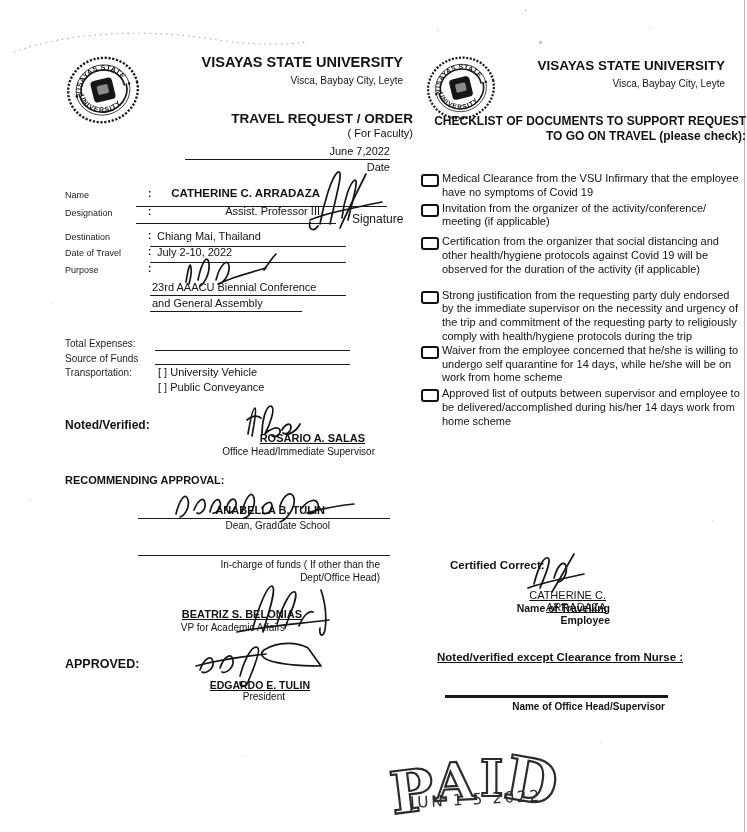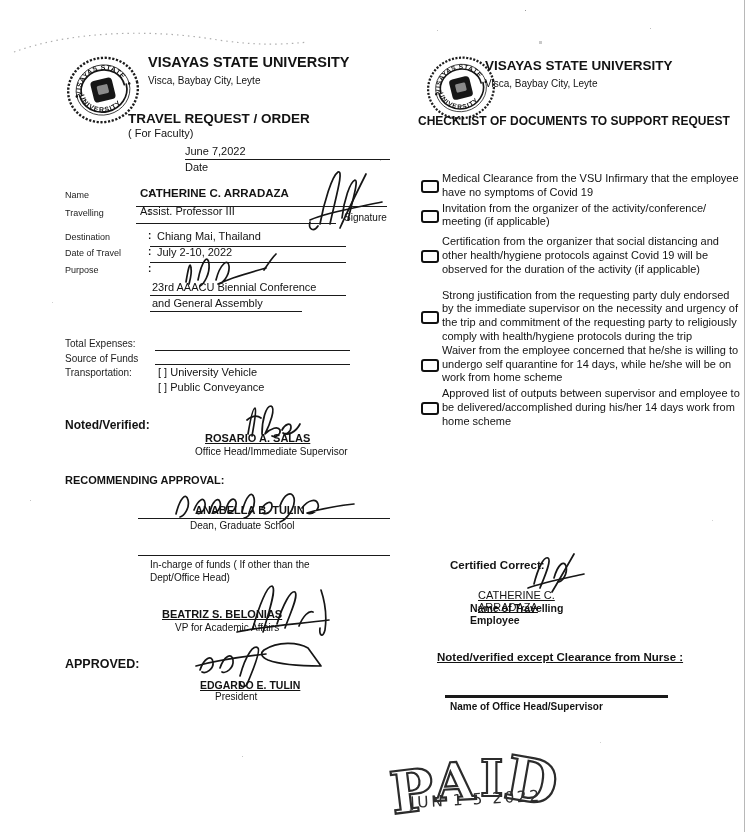--- a/index.html
+++ b/index.html
@@ -1,27 +1,27 @@
 <!DOCTYPE html>
 <html><head>
 <meta charset="utf-8">
 <style>
   html,body{margin:0;padding:0;background:#ffffff;}
   #page{position:relative;width:747px;height:832px;background:#fff;
         font-family:"Liberation Sans",sans-serif;color:#131313;overflow:hidden;}
   .abs{position:absolute;}
   .b{font-weight:bold;}
-  .ctr{text-align:left;}
+  .ctr{text-align:right;}
   .und{text-decoration:underline;}
   .line{position:absolute;background:#1a1a1a;height:1.4px;}
   .f-label{position:absolute;font-size:9px;color:#1c1c1c;}
   .f-colon{position:absolute;font-size:10px;font-weight:bold;}
   .f-value{position:absolute;font-size:11px;}
   .sig path{fill:none;stroke:#161616;stroke-width:1.7;stroke-linecap:round;stroke-linejoin:round;}
-  .chk-item{display:flex;align-items:center;}
+  .chk-item{display:flex;align-items:flex-start;}
   .chk-box{flex:none;width:14px;height:9px;border:2.6px solid #111;border-radius:3px;margin:2px 3px 0 0;}
   .chk-text{font-size:11px;line-height:13.8px;color:#131313;}
   .small-cap{font-size:10px;}
 </style>
 </head>
 <body>
 
 <div id="page">
 
   <svg class="abs" style="left:8px;top:22px" width="340" height="40">
@@ -71,25 +71,25 @@
     <path d="M68,12 C60,28 50,48 42,66"></path>
     <path d="M12,58 C30,50 56,46 84,40"></path>
     <path d="M20,64 C16,70 10,68 12,60"></path>
   </svg>
 
   <span class="f-label" style="left:65px;top:190px">Name</span>
   <span class="f-colon" style="left:148px;top:188px">:</span>
   <div class="f-value b ctr" style="left:140px;top:187px;width:180px;font-size:11.5px">CATHERINE C. ARRADAZA</div>
   <div class="line" style="left:136px;top:206px;width:251px"></div>
 
-  <span class="f-label" style="left:65px;top:208px">Travelling</span>
+  <span class="f-label" style="left:65px;top:208px">Designation</span>
   <span class="f-colon" style="left:148px;top:206px">:</span>
   <div class="f-value ctr" style="left:140px;top:205px;width:180px">Assist. Professor III</div>
   <div class="line" style="left:136px;top:223px;width:200px"></div>
-  <span class="abs" style="left:344px;top:212px;font-size:10px">Signature</span>
+  <span class="abs" style="left:352px;top:212px;font-size:12px">Signature</span>
 
   <span class="f-label" style="left:65px;top:232px">Destination</span>
   <span class="f-colon" style="left:148px;top:230px">:</span>
   <div class="f-value" style="left:157px;top:230px">Chiang Mai, Thailand</div>
   <div class="line" style="left:150px;top:246px;width:196px"></div>
 
   <span class="f-label" style="left:65px;top:248px">Date of Travel</span>
   <span class="f-colon" style="left:148px;top:246px">:</span>
   <div class="f-value" style="left:157px;top:246px">July 2-10, 2022</div>
   <div class="line" style="left:150px;top:262px;width:196px"></div>
@@ -184,20 +184,21 @@
     </g>
   </svg>
 
   <div class="abs ctr" style="left:485px;top:58px;width:240px">
     <div class="b" style="font-size:13.5px">VISAYAS STATE UNIVERSITY</div>
     <div style="font-size:10px;margin-top:5px">Visca, Baybay City, Leyte</div>
   </div>
 
   <div class="abs ctr b" style="left:418px;top:114px;width:328px;font-size:12px;line-height:15px">
     <div>CHECKLIST OF DOCUMENTS TO SUPPORT REQUEST</div>
+    <div>TO GO ON TRAVEL (please check):</div>
   </div>
 
   <div class="abs" style="left:421px;top:172px;width:322px">
     <div class="chk-item">
       <span class="chk-box"></span>
       <span class="chk-text">Medical Clearance from the VSU Infirmary that the employee have no symptoms of Covid 19</span>
     </div>
     <div class="chk-item" style="margin-top:2px">
       <span class="chk-box"></span>
       <span class="chk-text">Invitation from the organizer of the activity/conference/ meeting (if applicable)</span>

